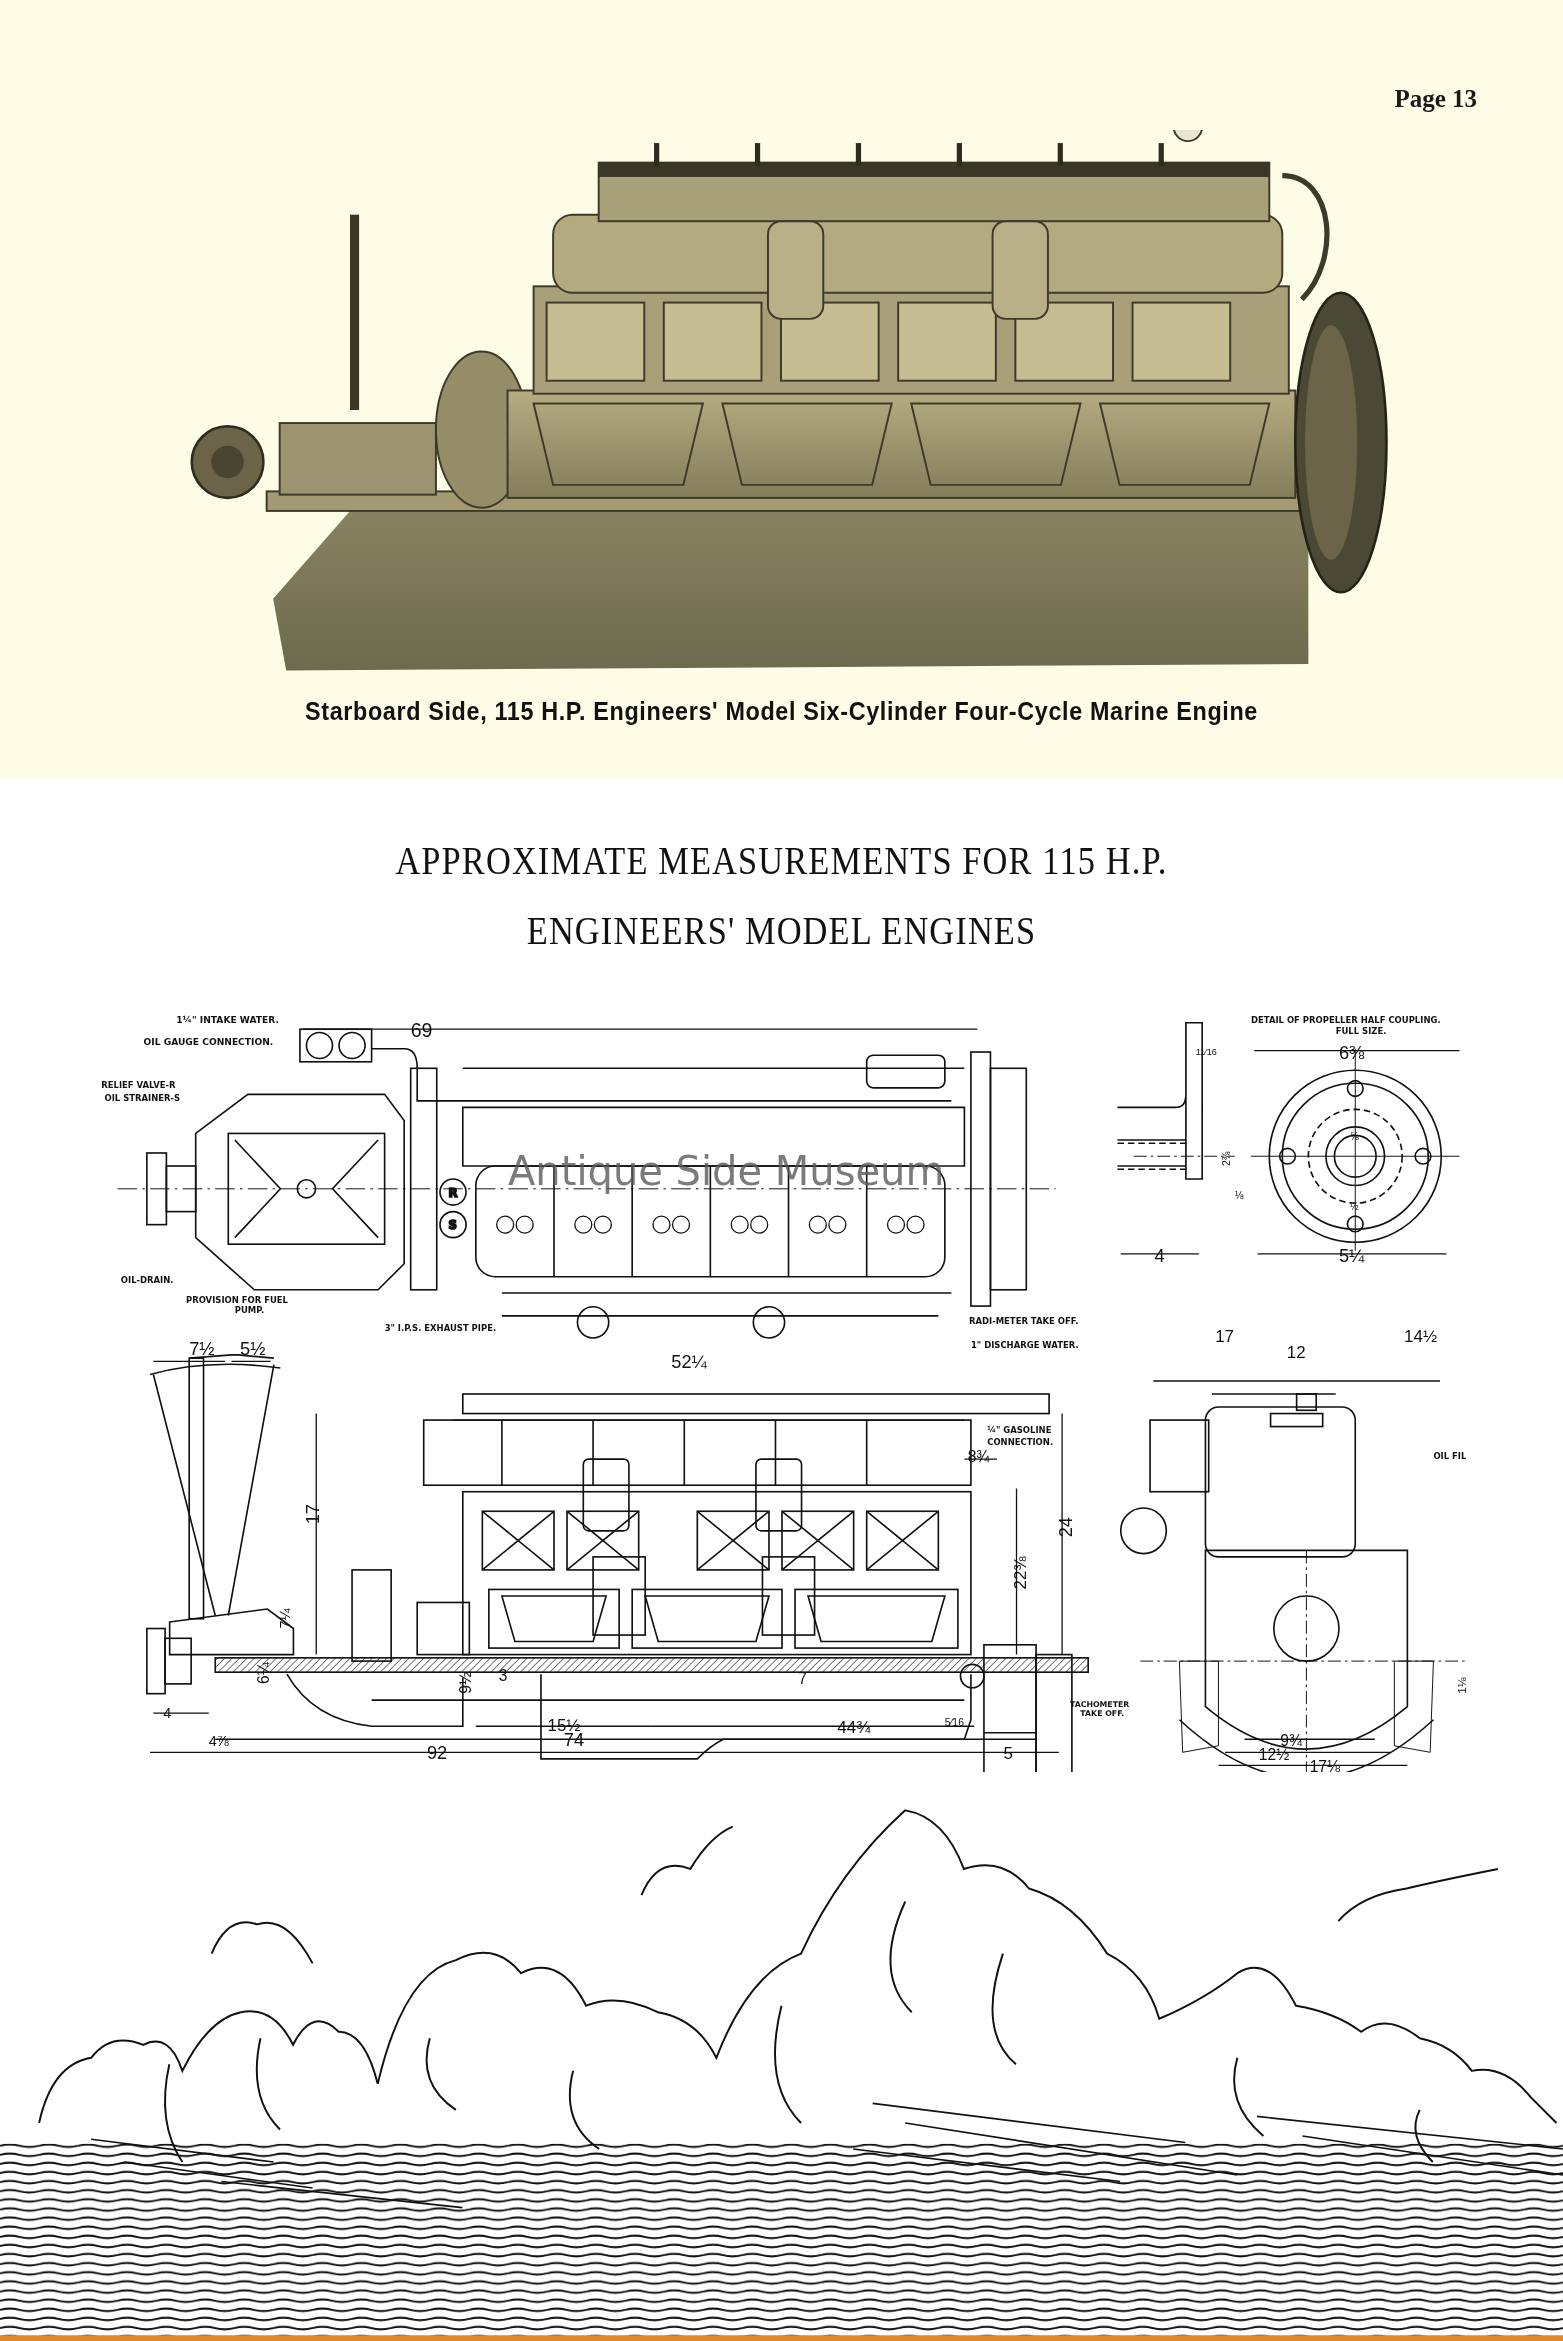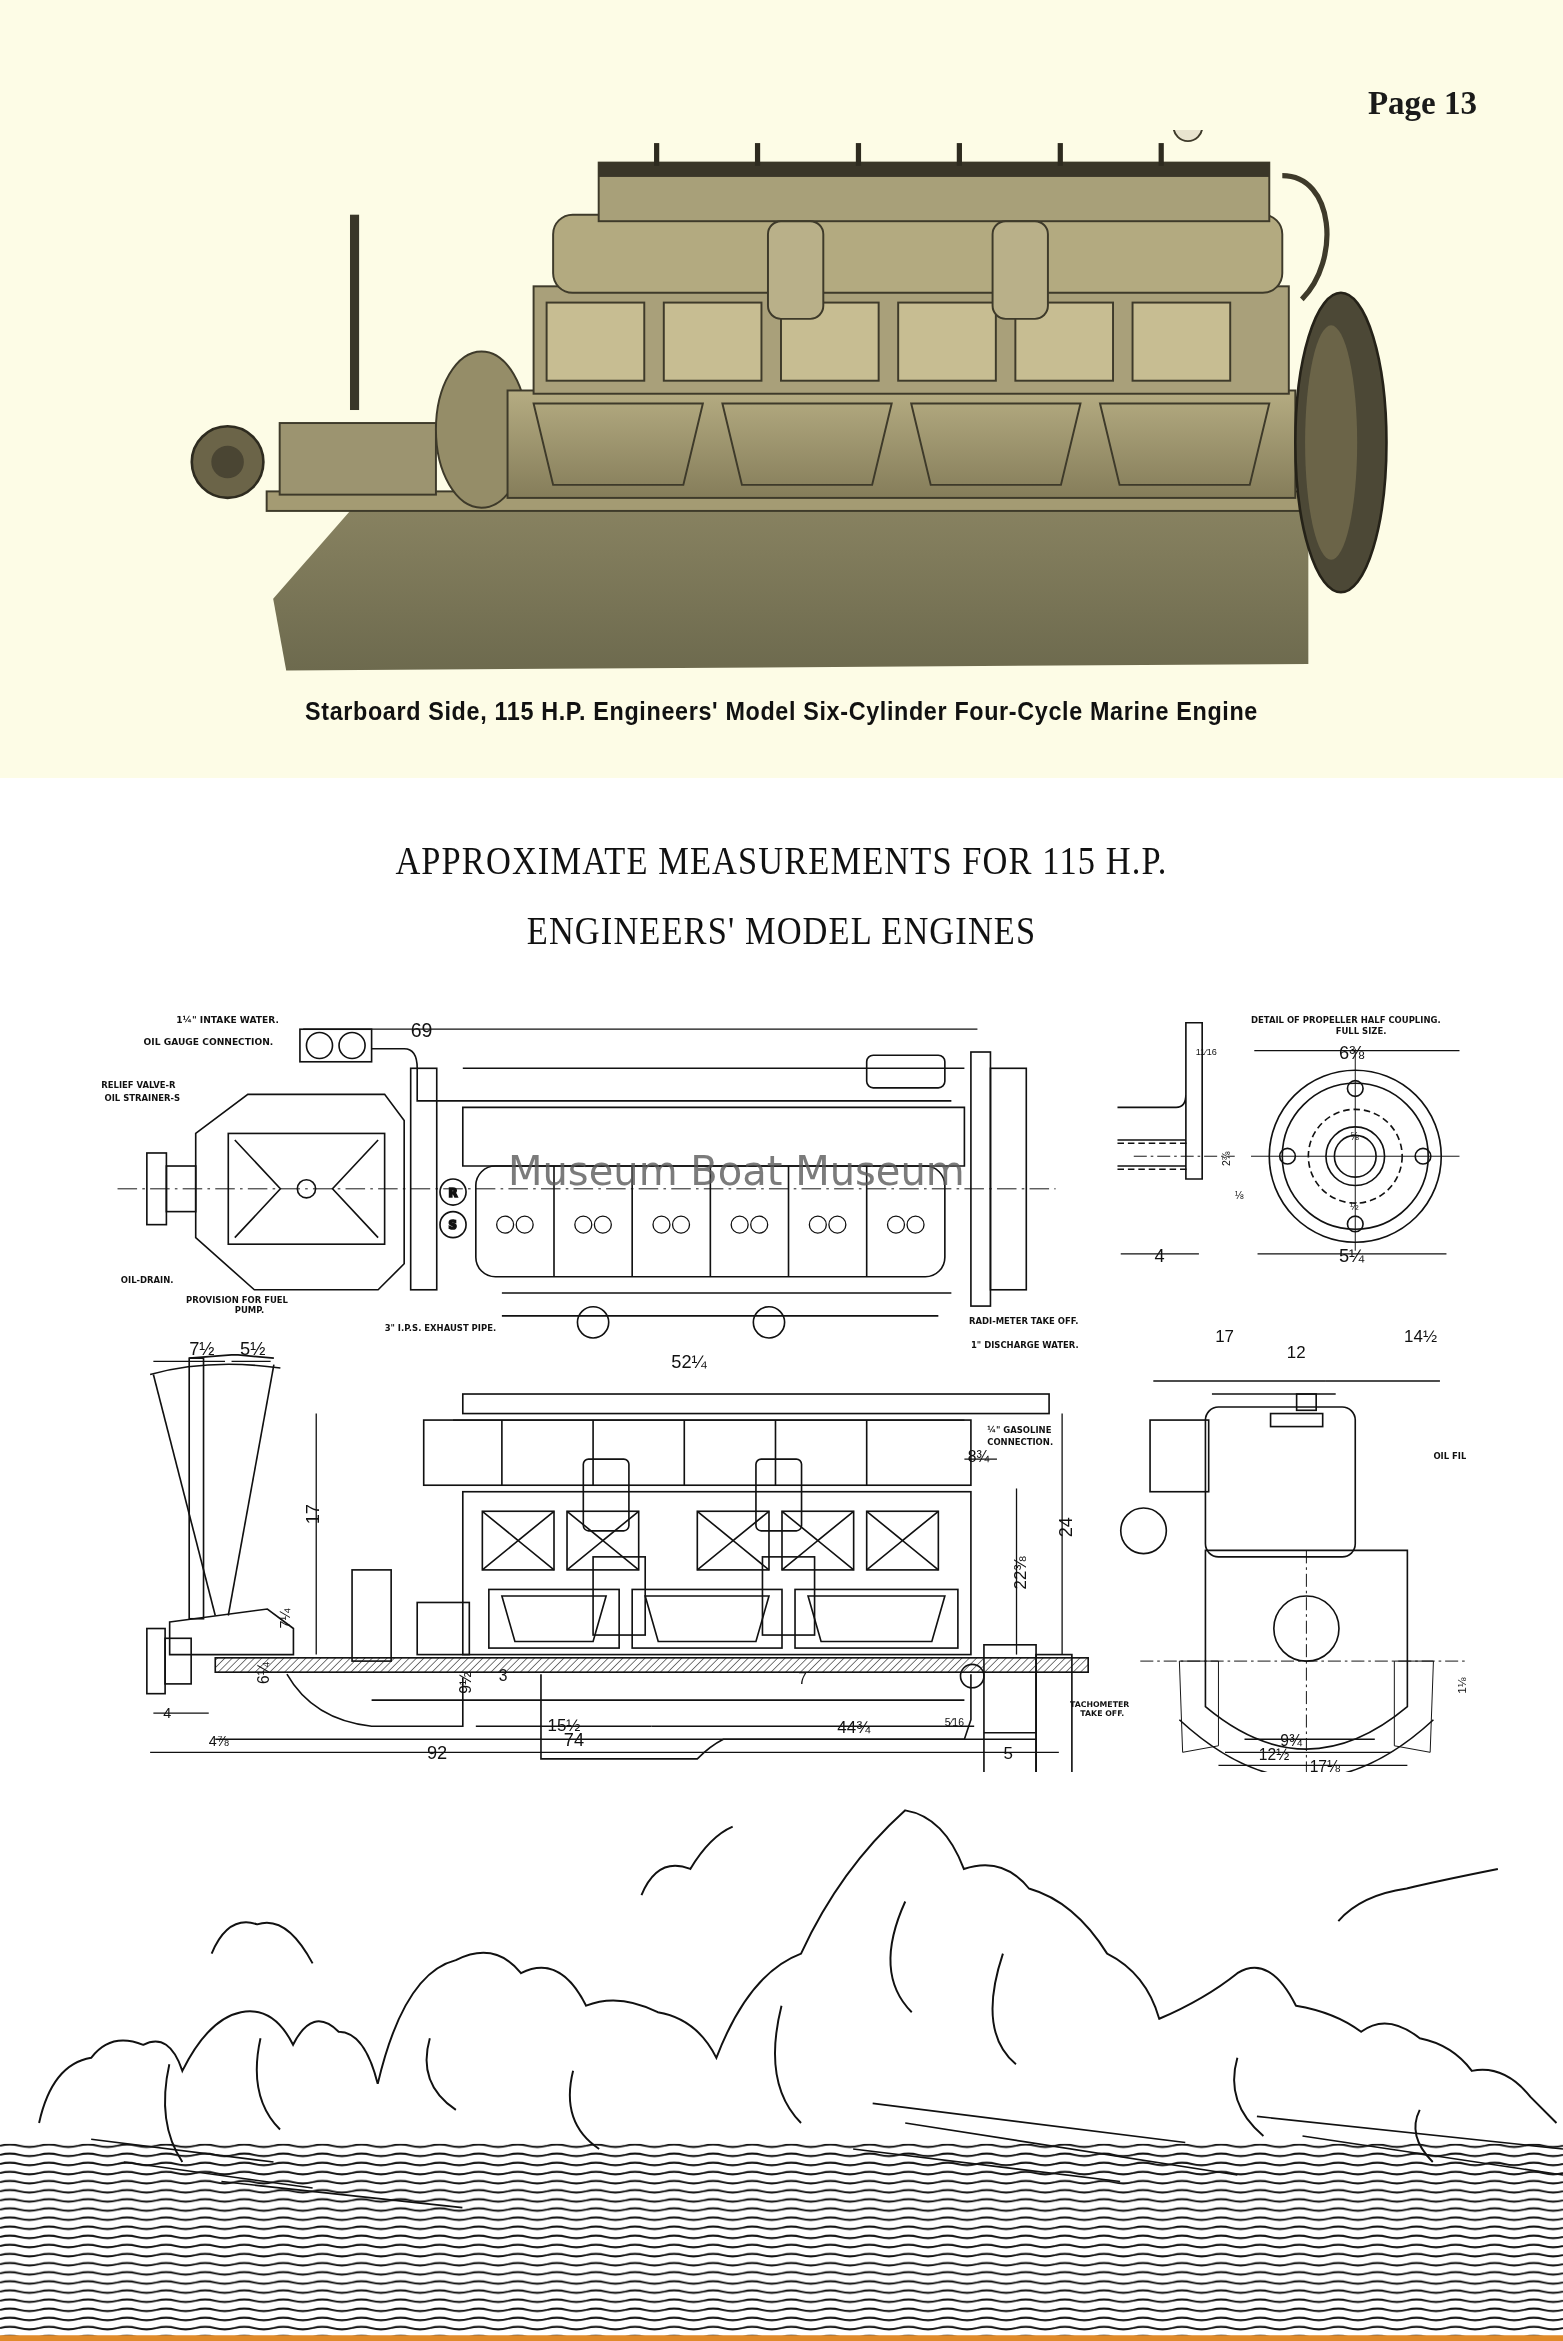--- a/index.html
+++ b/index.html
@@ -1,18 +1,18 @@
 <!DOCTYPE html>
 <html style="font-size:10.4px"><head>
 <meta charset="utf-8">
 <style>
   html, body { margin: 0; padding: 0; }
   body { width: 1563px; height: 2342px; position: relative; overflow: hidden; background: #ffffff; font-family: "Liberation Sans", sans-serif; color: #111; }
   .cream { position: absolute; left: 0; top: 0; width: 1563px; height: 778px; background: #fdfce6; }
-  .page-num { position: absolute; right: 86px; top: 85px; font-family: "Liberation Serif", serif; font-weight: bold; font-size: 33px; color: #1a1a1a; }
+  .page-num { position: absolute; right: 86px; top: 85px; font-family: "Liberation Serif", serif; font-weight: bold; font-size: 25px; color: #1a1a1a; }
   .photo { position: absolute; left: 169px; top: 130px; width: 1237px; height: 547px; }
   .caption { position: absolute; left: 0; width: 1563px; top: 697px; text-align: center; font-family: "Liberation Sans Narrow", "Liberation Sans", sans-serif; font-weight: bold; font-size: 25.4px; letter-spacing: 0.7px; transform: scaleX(0.92); }
   .heading { position: absolute; left: 0; width: 1563px; text-align: center; font-family: "Liberation Serif", serif; font-size: 40px; letter-spacing: 1.3px; color: #111; transform: scaleX(0.86); }
   .h1 { top: 837px; }
   .h2 { top: 907px; }
   .drawing { position: absolute; left: 98px; top: 1003px; width: 1368px; height: 769px; }
   .lbl { font-family: "DejaVu Sans", sans-serif; font-weight: bold; fill: #111; }
   .dim { font-family: "Liberation Sans", sans-serif; fill: #111; }
   .watermark { position: absolute; left: 508px; top: 1148px; font-family: "DejaVu Sans", sans-serif; font-size: 40px; color: rgba(90,90,90,0.8); }
   .scene { position: absolute; left: 0; top: 1758px; width: 1563px; height: 584px; }
@@ -326,21 +326,21 @@
   <text class="dim" x="1715" y="520" font-size="26">17</text>
   <text class="dim" x="1825" y="545" font-size="26">12</text>
   <text class="dim" x="2005" y="520" font-size="26">14½</text>
   <text class="dim" x="1815" y="1140" font-size="24">9¾</text>
   <text class="dim" x="1782" y="1162" font-size="24">12½</text>
   <text class="dim" x="1860" y="1180" font-size="24">17⅛</text>
   <text class="dim" x="1775" y="1200" font-size="24">22⅛</text>
   <text class="dim" x="2100" y="1060" font-size="18" transform="rotate(-90 2100 1060)">1⅛</text>
 </svg>
 
-<div class="watermark">Museum Boat Museum</div>
+<div class="watermark">Antique Side Museum</div>
 
 <svg class="scene" viewBox="0 0 2400 896" xmlns="http://www.w3.org/2000/svg">
   <g fill="none" stroke="#111" stroke-width="3">
 
     <path d="M325,300 Q350,240 395,255 Q440,240 480,315"></path>
     <path d="M985,210 Q1010,150 1060,170 Q1090,120 1125,105"></path>
     <path d="M2055,250 Q2090,210 2160,200 Q2200,190 2300,170"></path>
 
     <path d="M60,560 Q80,470 140,460 Q170,420 220,440 Q260,420 280,480 Q320,400 370,390 Q420,380 450,440 Q480,380 520,420 Q560,420 580,500 Q620,330 700,310 Q760,280 800,330 Q860,300 900,380 Q950,360 1010,390 Q1070,400 1100,460 Q1150,330 1230,300 Q1290,170 1390,80 Q1450,90 1480,170 Q1540,150 1580,200 Q1650,220 1700,300 Q1760,330 1780,400 Q1850,370 1900,330 Q1950,300 1990,380 Q2050,390 2090,420 Q2130,390 2180,430 Q2230,440 2260,480 Q2310,470 2350,520 L2390,560"></path>
     <path d="M260,470 Q240,560 280,620"></path>

